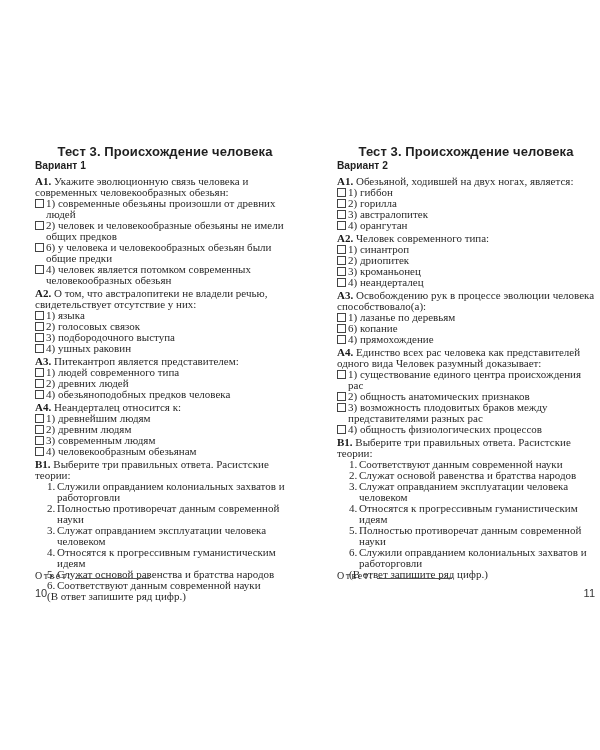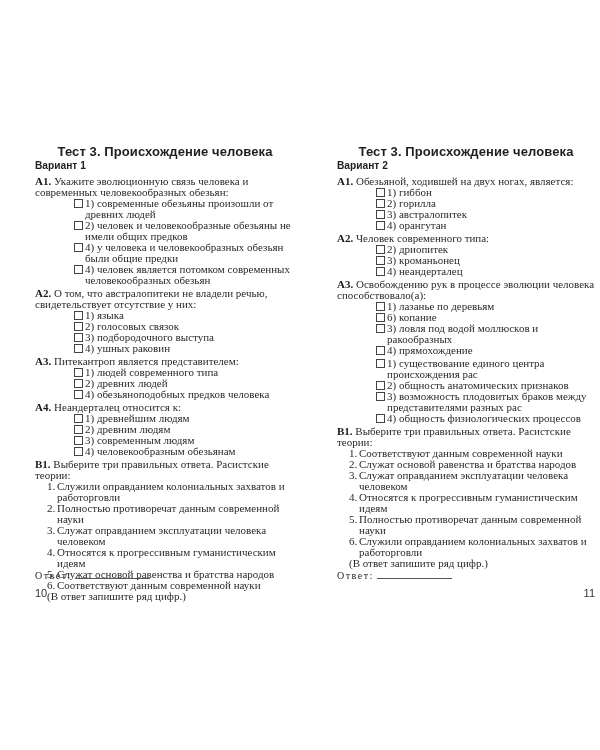--- a/index.html
+++ b/index.html
@@ -17,21 +17,21 @@
   }
   .variant {
     position:absolute; top:160px; left:0; width:100%; 
     font-family:"Liberation Sans", "DejaVu Sans", sans-serif; font-weight:bold;
     font-size:10.2px; color:#1f1f1f;
   }
   .content { position:absolute; top:176px; left:0; width:100%; font-size:11px; line-height:11px; }
   .q { margin-bottom:2px; }
   .q-head { margin-bottom:0; }
   .q-head b { font-weight:bold; color:#1a1a1a; }
-  .opt { display:flex; align-items:flex-start;margin-left:39px; }
+  .opt { display:flex; align-items:flex-start; }
   .box {
     flex:none; width:9px; height:9px; border:1px solid #444; margin-top:1px; margin-right:2px; box-sizing:border-box;
   }
   .opt-text { flex:1; padding-left:0; text-indent:0; }
   .b-list { padding-left:12px; }
   .b-item { display:flex; }
   .b-item .num { flex:none; width:10px; }
   .b-item .txt { flex:1; }
   .b-note { padding-left:12px; }
   .answer { position:absolute; top:570px; left:0; font-size:10px; letter-spacing:1.5px; }
@@ -53,21 +53,21 @@
       <div class="opt">
           <span class="box"></span>
           <span class="opt-text">1) современные обезьяны произошли от древних людей</span>
         </div>
       <div class="opt">
           <span class="box"></span>
           <span class="opt-text">2) человек и человекообразные обезьяны не имели общих предков</span>
         </div>
       <div class="opt">
           <span class="box"></span>
-          <span class="opt-text">4) у человека и человекообразных обезьян были общие предки</span>
+          <span class="opt-text">6) у человека и человекообразных обезьян были общие предки</span>
         </div>
       <div class="opt">
           <span class="box"></span>
           <span class="opt-text">4) человек является потомком современных человекообразных обезьян</span>
         </div>
     </div>
 
     <div class="q">
       <div class="q-head"><b>A2.</b> <span>О том, что австралопитеки не владели речью, свидетельствует отсутствие у них:</span></div>
       <div class="opt">
@@ -181,20 +181,24 @@
       <div class="opt">
           <span class="box"></span>
           <span class="opt-text">4) орангутан</span>
         </div>
     </div>
 
     <div class="q">
       <div class="q-head"><b>A2.</b> <span>Человек современного типа:</span></div>
       <div class="opt">
           <span class="box"></span>
+          <span class="opt-text">1) синантроп</span>
+        </div>
+      <div class="opt">
+          <span class="box"></span>
           <span class="opt-text">2) дриопитек</span>
         </div>
       <div class="opt">
           <span class="box"></span>
           <span class="opt-text">3) кроманьонец</span>
         </div>
       <div class="opt">
           <span class="box"></span>
           <span class="opt-text">4) неандерталец</span>
         </div>
@@ -205,29 +209,26 @@
       <div class="opt">
           <span class="box"></span>
           <span class="opt-text">1) лазанье по деревьям</span>
         </div>
       <div class="opt">
           <span class="box"></span>
           <span class="opt-text">6) копание</span>
         </div>
       <div class="opt">
           <span class="box"></span>
-          <span class="opt-text">3) ловля под водой моллюсков и ракообразных</span>
-        </div>
-      <div class="opt">
-          <span class="box"></span>
           <span class="opt-text">4) прямохождение</span>
         </div>
     </div>
 
     <div class="q">
+      <div class="q-head"><b>A4.</b> <span>Единство всех рас человека как представителей одного вида Человек разумный доказывает:</span></div>
       <div class="opt">
           <span class="box"></span>
           <span class="opt-text">1) существование единого центра происхождения рас</span>
         </div>
       <div class="opt">
           <span class="box"></span>
           <span class="opt-text">2) общность анатомических признаков</span>
         </div>
       <div class="opt">
           <span class="box"></span>

